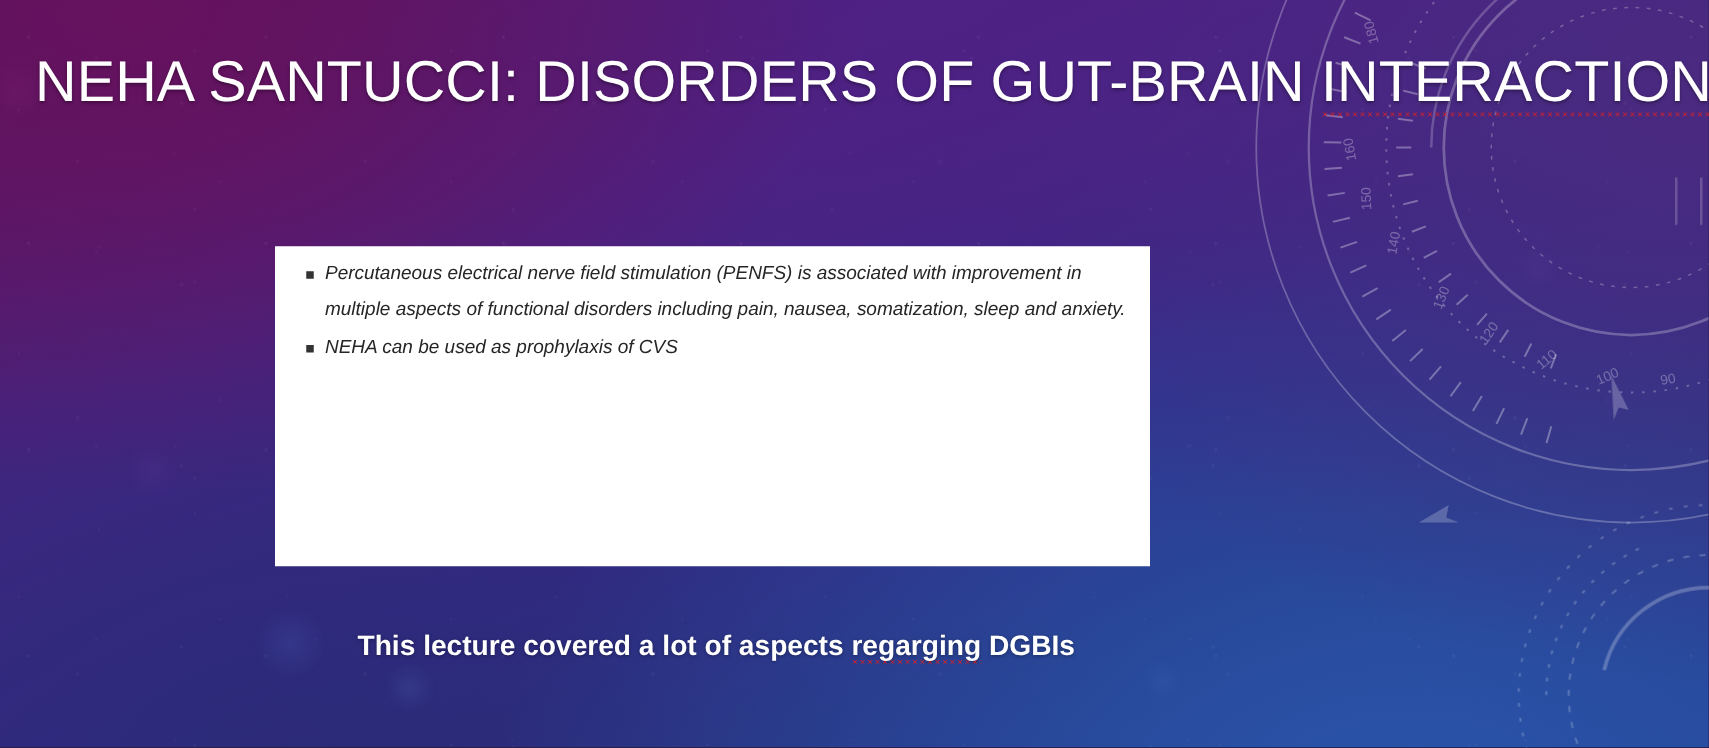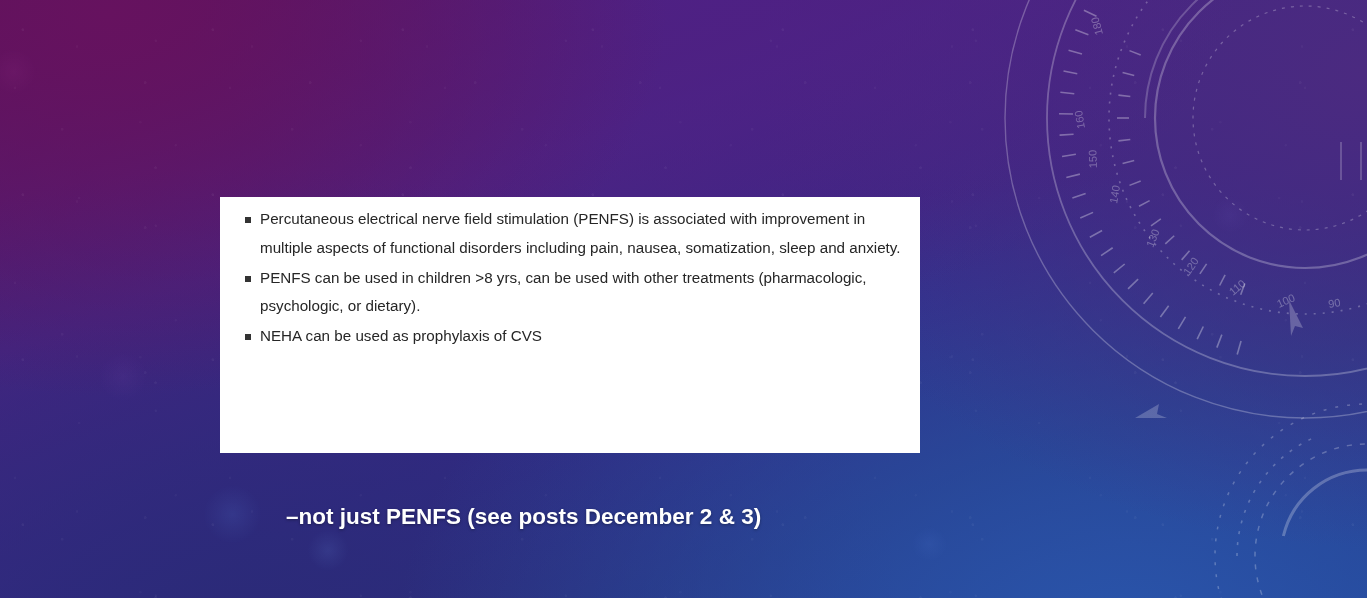--- a/index.html
+++ b/index.html
@@ -101,20 +101,21 @@
     height: 256px;
     background: #ffffff;
     box-sizing: border-box;
     padding: 8px 14px 8px 12px;
     overflow: hidden;
   }
   .card ul {
     margin: 0;
     padding: 0;
     list-style: none;
+    font-style: italic;
   }
   .card li {
     position: relative;
     padding-left: 28px;
     margin: 0 0 1px 0;
     font-size: 15.2px;
     line-height: 28.8px;
     color: #262626;
     font-family: "Liberation Sans", sans-serif;
   }
@@ -224,26 +225,26 @@
       <circle cx="430" cy="556" r="112" stroke-width="1.5" stroke-dasharray="5 8"></circle>
       <circle cx="430" cy="556" r="152" stroke-width="1.5" stroke-dasharray="3 9"></circle>
       <path d="M300 556 A130 130 0 0 1 376 438" stroke-width="1.6" stroke-dasharray="3 8"></path>
       <line x1="404" y1="142" x2="404" y2="180" stroke-width="2" opacity="0.8"></line>
       <line x1="424" y1="142" x2="424" y2="180" stroke-width="2" opacity="0.8"></line>
     </g>
     <path d="M352 300 l14 28 l-8 -2 l-4 10 z" fill="#ffffff" opacity="0.24"></path>
     <path d="M198 418 l24 -14 l-2 10 l10 4 z" fill="#ffffff" opacity="0.22"></path>
   </svg>
 
+  <div class="title"><span>NEHA SANTUCCI: DISORDERS OF GUT-BRAIN </span><span class="sp-err">INTERACTION</span></div>
 
   <div class="card">
     <ul>
       <li>Percutaneous electrical nerve field stimulation (PENFS) is associated with improvement in multiple aspects of functional disorders including pain, nausea, somatization, sleep and anxiety.</li>
-      <li>PENFS can be used in children &gt;8 yrs, can be used with other treatments (pharmacologic, psychologic, or dietary).</li>
       <li>NEHA can be used as prophylaxis of CVS</li>
     </ul>
   </div>
 
   <div class="caption">
-    <span class="ln">–not just PENFS (see posts December 2 &amp; 3)</span>
+    <span class="ln"><span>This lecture covered a lot of aspects </span><span class="sp-err">regarging</span><span> DGBIs</span></span>
   </div>
 
 </div>
 
 </body></html>

